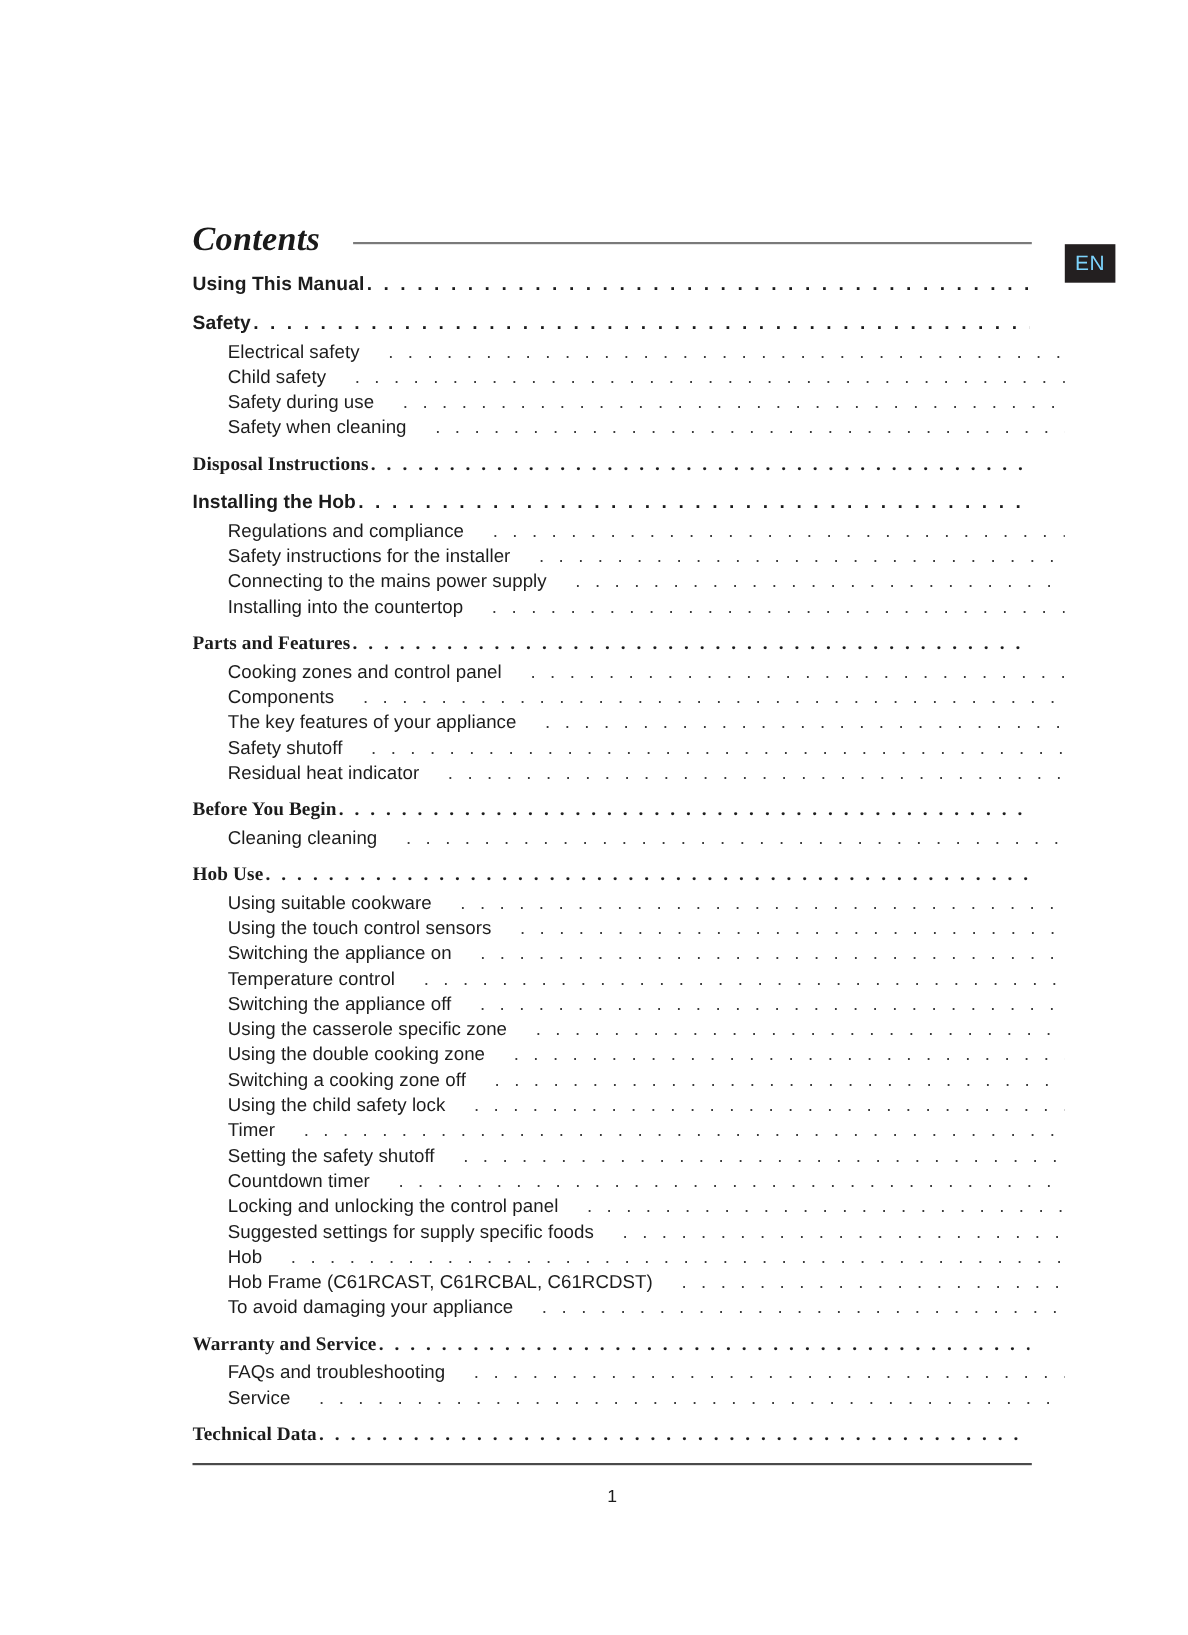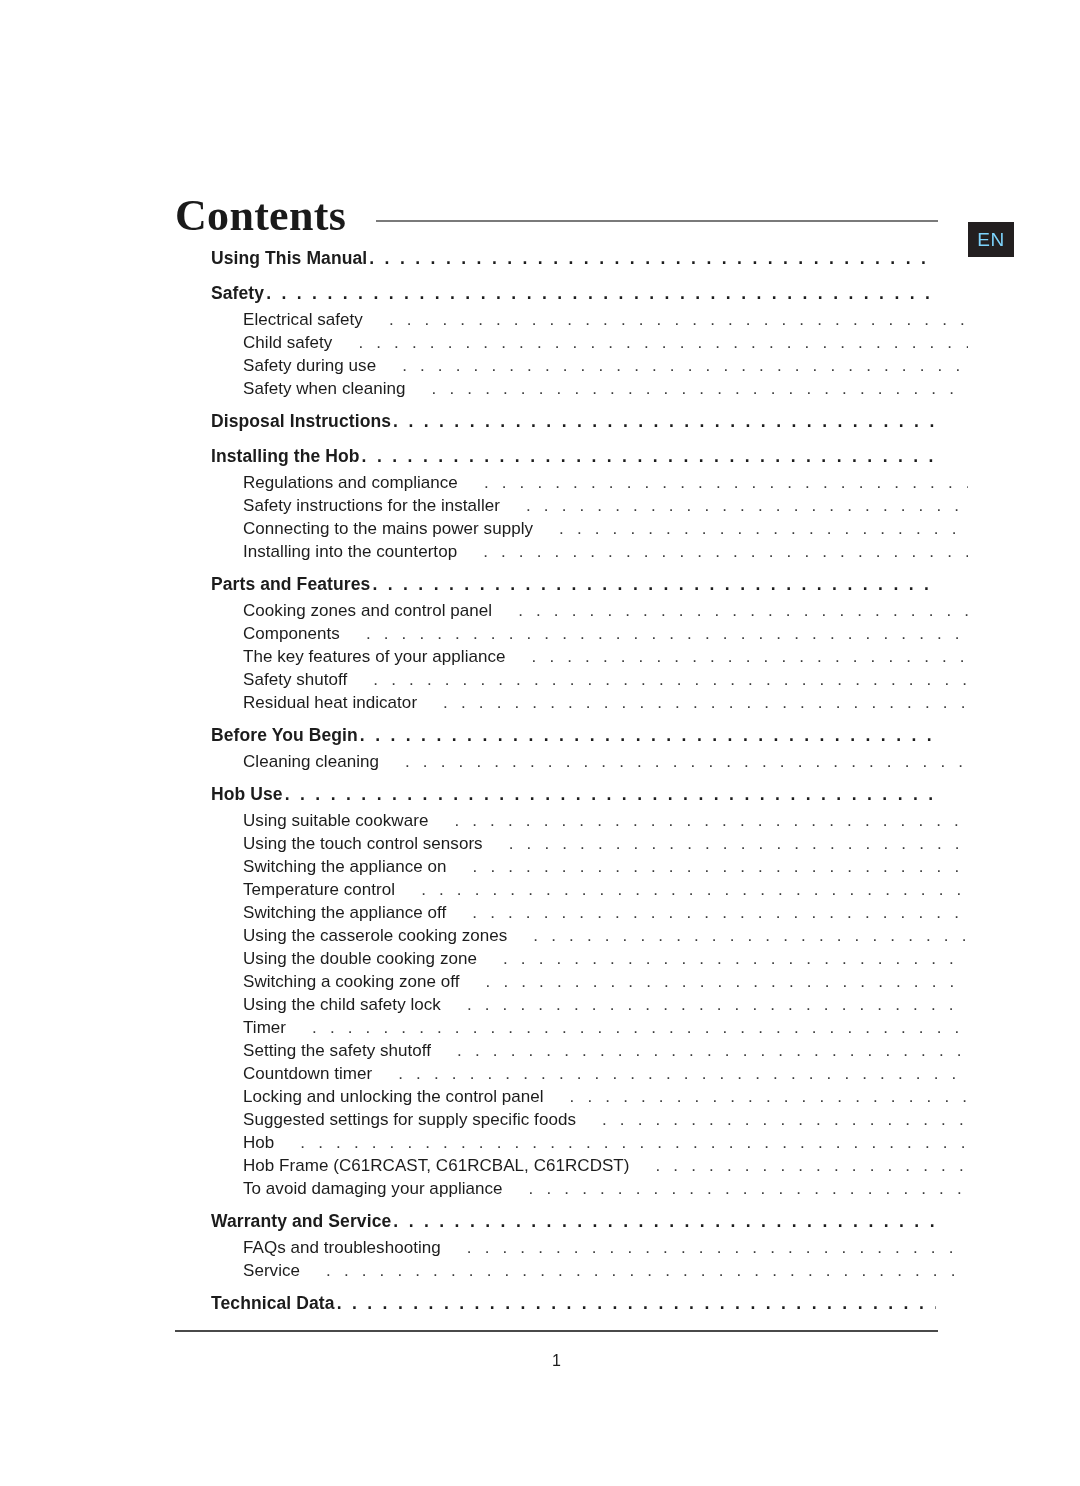--- a/index.html
+++ b/index.html
@@ -29,21 +29,22 @@
     left: 175px;
     top: 196px;
     width: 763px;
     height: 44px;
     display: flex;
     align-items: center;
   }
   .contents-title {
     font-family: "Liberation Serif", "DejaVu Serif", serif;
     font-weight: bold;
-    font-size: 44px;
+    font-style: italic;
+    font-size: 31px;
     letter-spacing: 0.3px;
     color: #1a1a1a;
     line-height: 1;
     white-space: nowrap;
     padding-bottom: 4px;
   }
   .contents-rule {
     flex: 1 1 auto;
     height: 2px;
     background: #7a7a7a;
@@ -80,21 +81,20 @@
   .toc-row {
     display: flex;
     align-items: baseline;
     width: 100%;
     white-space: nowrap;
     overflow: hidden;
   }
 
   .toc-row .label {
     flex: 0 0 auto;
-    margin-left: 36px;
   }
   .toc-row .leader {
     flex: 1 1 auto;
     overflow: hidden;
     white-space: nowrap;
     margin: 0 2px;
     color: #1c1c1c;
   }
   .toc-row .leader::after {
     content: ". . . . . . . . . . . . . . . . . . . . . . . . . . . . . . . . . . . . . . . . . . . . . . . . . . . . . . . . . . . . . . . . . . . . . . . . . . . . . . . . . . . . . . . . . . . . . . . . . . . . . . .";
@@ -137,20 +137,21 @@
     font-size: 17px;
     letter-spacing: 4.2px;
     color: #3a3a3a;
   }
   .lvl2 .page {
     font-size: 17px;
   }
 
   .gap-before {
     margin-top: 6px;
+    font-family: Liberation Serif, serif;
   }
   .gap-after {
     margin-bottom: 5px;
   }
 
   
   .footer-rule {
     position: absolute;
     left: 175px;
     top: 1330px;
@@ -305,21 +306,21 @@
         <span class="label">Temperature control</span>
         <span class="leader"></span>
         <span class="page">16</span>
       </div>
       <div class="toc-row lvl2">
         <span class="label">Switching the appliance off</span>
         <span class="leader"></span>
         <span class="page">17</span>
       </div>
       <div class="toc-row lvl2">
-        <span class="label">Using the casserole cooking zones</span>
+        <span class="label">Using the casserole specific zone</span>
         <span class="leader"></span>
         <span class="page">18</span>
       </div>
       <div class="toc-row lvl2">
         <span class="label">Using the double cooking zone</span>
         <span class="leader"></span>
         <span class="page">19</span>
       </div>
       <div class="toc-row lvl2">
         <span class="label">Switching a cooking zone off</span>

